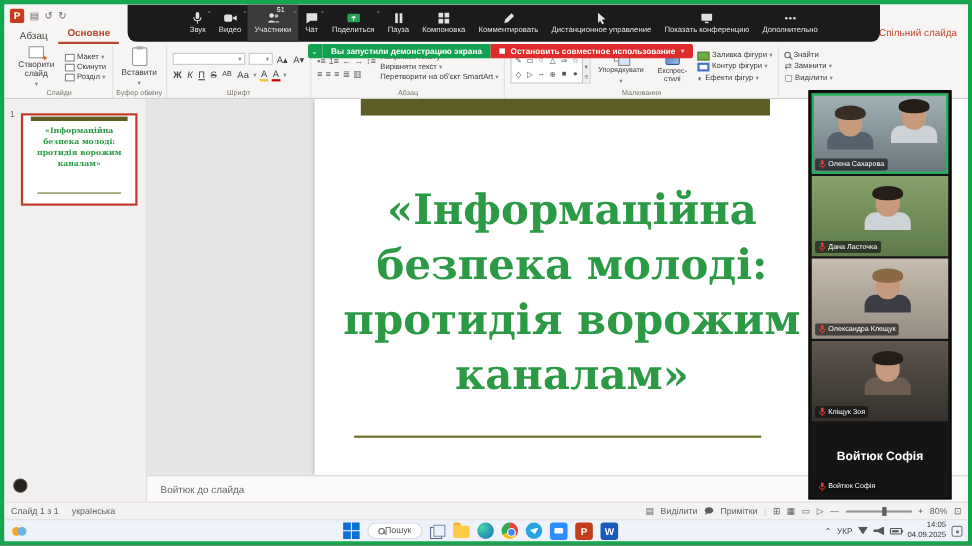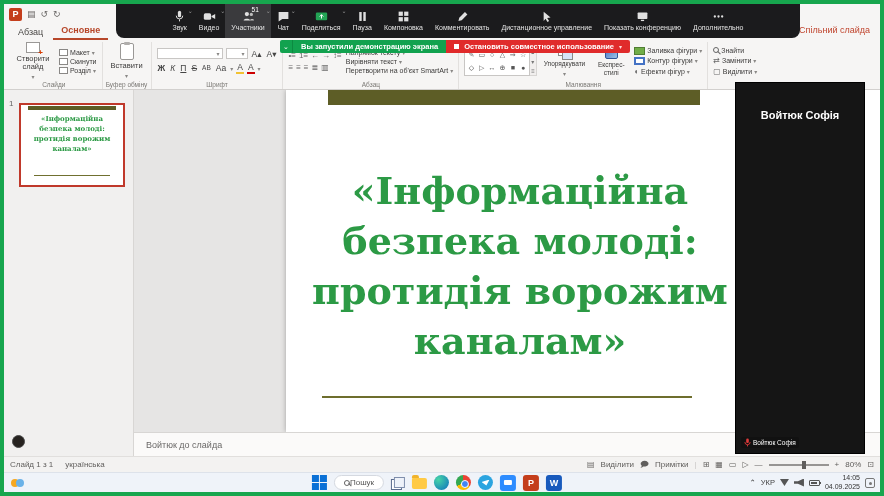--- a/index.html
+++ b/index.html
@@ -119,21 +119,21 @@
   .zt-badge{position:absolute;top:2px;right:12px;font-size:6.5px;color:#fff}
 
   
   .banner{position:absolute;left:276px;top:36px;height:13px;display:flex;z-index:39;font-size:7.5px;align-items:stretch}
   .banner-chev{width:13px;background:#12a24f;color:#fff;display:flex;align-items:center;justify-content:center;font-size:7px;border-right:1px solid #0c8a41;border-radius:2px 0 0 2px}
   .banner-status{background:#12a24f;color:#fff;display:flex;align-items:center;padding:0 8px;gap:3px;font-weight:bold}
   .banner-stop{background:#e02b2b;color:#fff;display:flex;align-items:center;padding:0 8px;gap:5px;border-radius:0 2px 2px 0;font-weight:bold}
   .stop-sq{width:5px;height:5px;background:#fff;flex:none}
 
   
-  .vpanel{position:absolute;left:731px;top:78px;width:130px;height:372px;background:#151515;z-index:45;padding:2px;display:flex;flex-direction:row;border:1px solid #000}
+  .vpanel{position:absolute;left:731px;top:78px;width:130px;height:372px;background:#151515;z-index:45;padding:2px;display:flex;flex-direction:column;border:1px solid #000}
   .vtile{position:relative;height:73px;margin-bottom:2px;overflow:hidden;background:#333;flex:none}
   .vtile.active{outline:2px solid #23b35b;outline-offset:-2px}
   .t1{background:linear-gradient(#a3b2b7,#68767c)}
   .t2{background:linear-gradient(#87a16c,#5f7a4a)}
   .t3{background:linear-gradient(#c6bdb0,#968d82)}
   .t4{background:linear-gradient(#5e5750,#35302b)}
   .vname{position:absolute;left:3px;bottom:3px;display:flex;align-items:center;gap:2px;background:rgba(15,15,15,.62);color:#fff;font-size:6.5px;padding:1px 3px;border-radius:2px;white-space:nowrap}
   .pers{position:absolute}
   .head{width:22px;height:25px;background:#c69a7d;border-radius:50% 50% 46% 46%;position:relative;margin:0 auto}
   .head::before{content:"";position:absolute;top:-3px;left:-3px;right:-3px;height:13px;background:#3a2d26;border-radius:50% 50% 40% 40%}

